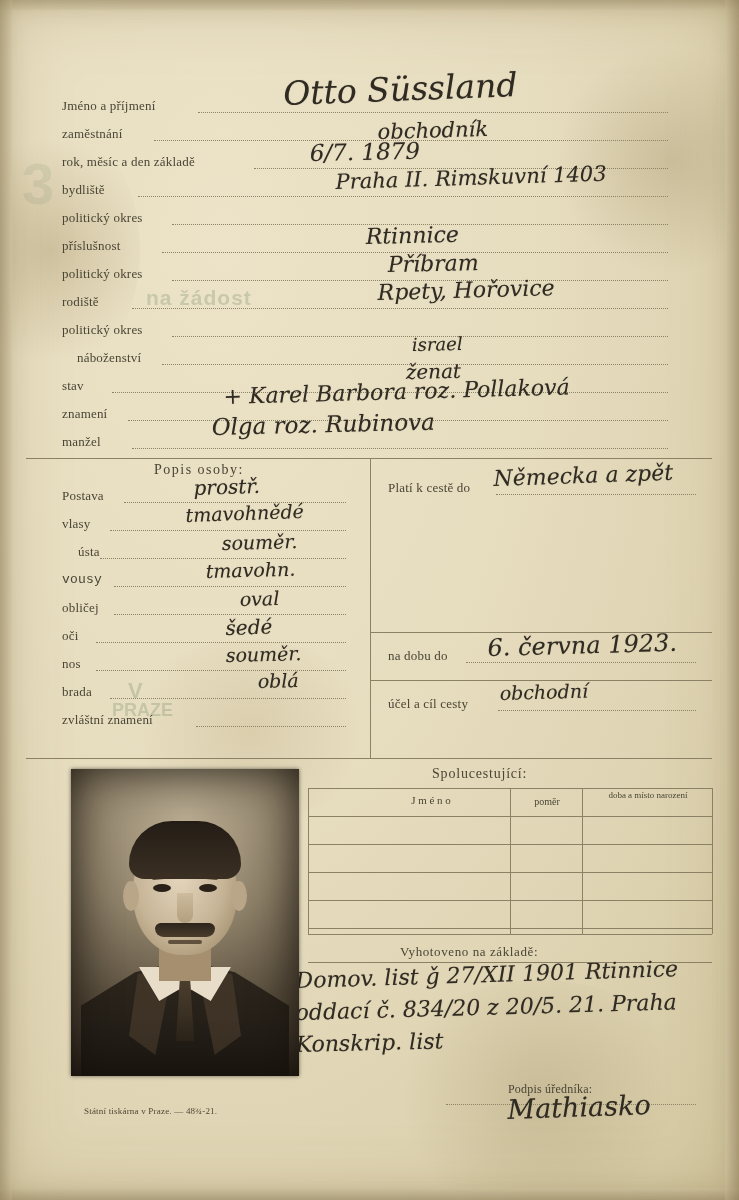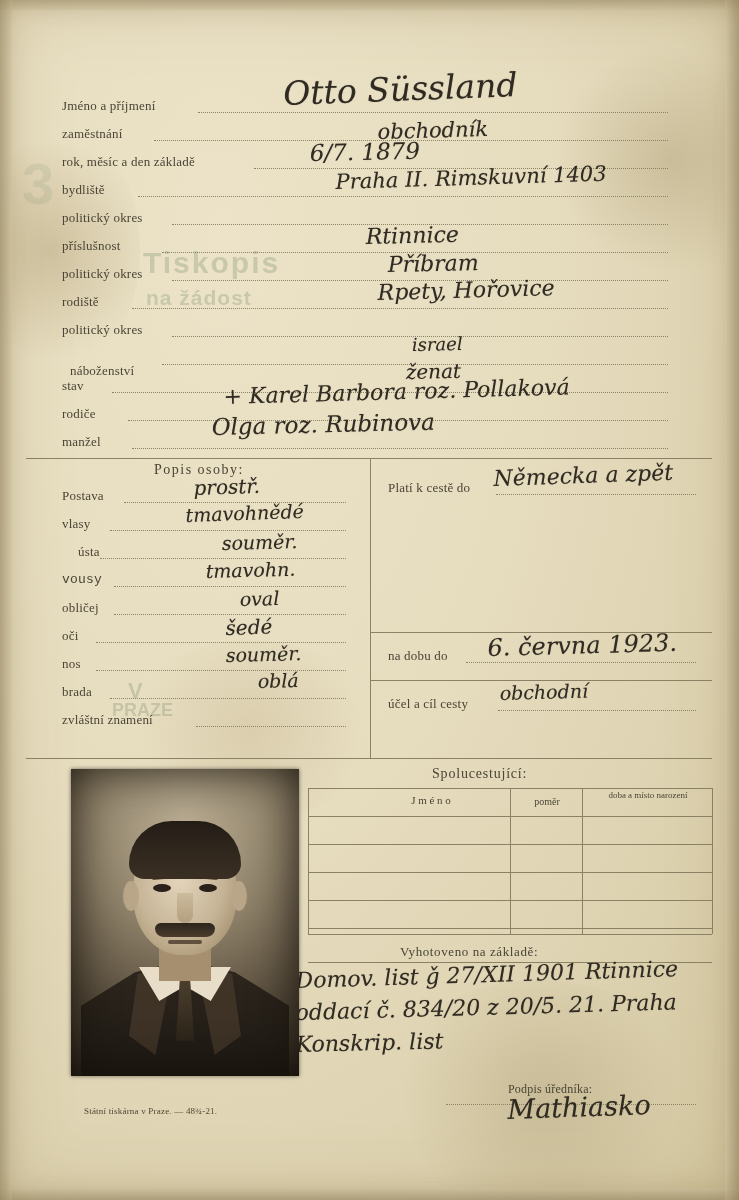--- a/index.html
+++ b/index.html
@@ -287,40 +287,39 @@
   <div class="edge top"></div>
   <div class="edge bottom"></div>
   <div class="edge left"></div>
   <div class="edge right"></div>
 
   <div class="stain" style="left:-40px; top:120px; width:180px; height:260px; background:radial-gradient(circle, rgba(160,140,95,.35), rgba(160,140,95,0) 70%);"></div>
   <div class="stain" style="left:560px; top:40px; width:220px; height:240px; background:radial-gradient(circle, rgba(150,132,90,.30), rgba(150,132,90,0) 70%);"></div>
   <div class="stain" style="left:380px; top:980px; width:320px; height:230px; background:radial-gradient(circle, rgba(150,132,90,.28), rgba(150,132,90,0) 70%);"></div>
   <div class="stain" style="left:120px; top:640px; width:260px; height:180px; background:radial-gradient(circle, rgba(170,150,105,.22), rgba(170,150,105,0) 70%);"></div>
 
-  <div class="watermark" style="left:143px; top:246px; font-size:30px; letter-spacing:2px;">Tiskopis</div>
   <div class="watermark" style="left:146px; top:286px; font-size:21px; letter-spacing:1px;">na žádost</div>
   <div class="watermark" style="left:22px; top:150px; font-size:58px; opacity:.5;">3</div>
   <div class="watermark" style="left:128px; top:678px; font-size:22px;">V</div>
   <div class="watermark" style="left:112px; top:700px; font-size:18px;">PRAZE</div>
 
   <div class="sheet">
 
     <div class="lbl" style="left:36px; top:80px;">Jméno a příjmení</div>
     <div class="lbl" style="left:36px; top:108px;">zaměstnání</div>
     <div class="lbl" style="left:36px; top:136px;">rok, měsíc a den základě</div>
     <div class="lbl" style="left:36px; top:164px;">bydliště</div>
     <div class="lbl" style="left:36px; top:192px;">politický okres</div>
     <div class="lbl" style="left:36px; top:220px;">příslušnost</div>
     <div class="lbl" style="left:36px; top:248px;">politický okres</div>
     <div class="lbl" style="left:36px; top:276px;">rodiště</div>
     <div class="lbl" style="left:36px; top:304px;">politický okres</div>
-    <div class="lbl" style="left:44px; top:332px;margin-top:13px;">náboženství</div>
+    <div class="lbl" style="left:51px; top:332px;">náboženství</div>
     <div class="lbl" style="left:36px; top:360px;">stav</div>
-    <div class="lbl" style="left:36px; top:388px;">rodiče</div>
+    <div class="lbl" style="left:36px; top:388px;">znamení</div>
     <div class="lbl" style="left:36px; top:416px;">manžel</div>
 
     <div class="dots" style="left:172px; top:94px;  width:470px;"></div>
     <div class="dots" style="left:128px; top:122px; width:514px;"></div>
     <div class="dots" style="left:228px; top:150px; width:414px;"></div>
     <div class="dots" style="left:112px; top:178px; width:530px;"></div>
     <div class="dots" style="left:146px; top:206px; width:496px;"></div>
     <div class="dots" style="left:136px; top:234px; width:506px;"></div>
     <div class="dots" style="left:146px; top:262px; width:496px;"></div>
     <div class="dots" style="left:106px; top:290px; width:536px;"></div>

